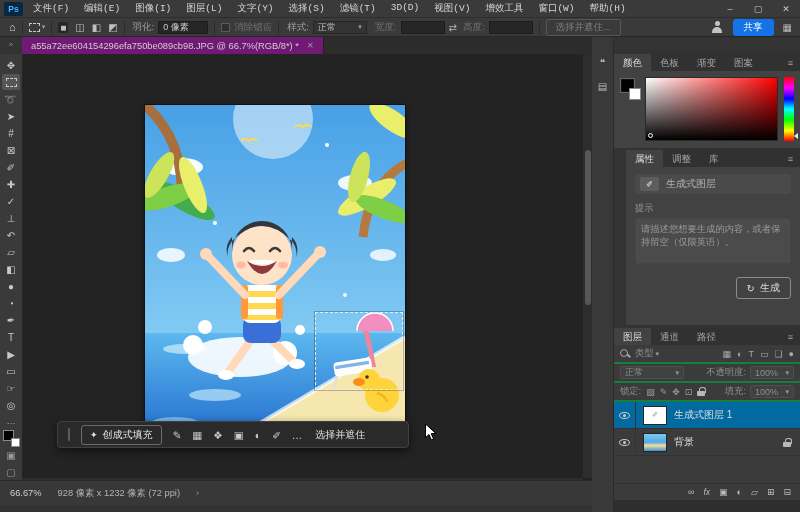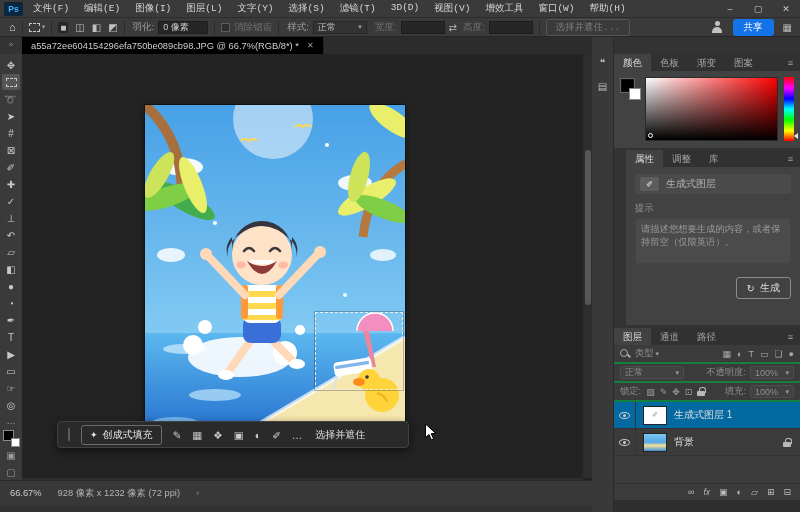--- a/index.html
+++ b/index.html
@@ -21,32 +21,32 @@
   .dashbox{display:inline-block;width:11px;height:9px;border:1px dashed #c9c9c9;}
   .caret{font-size:7px;color:#9a9a9a;margin-left:2px;}
   #sel-modes{display:flex;gap:7px;font-size:10px;color:#c0c0c0;align-items:center;}
   #sel-modes .mode.sel{background:#262626;border-radius:2px;padding:0 2px;}
   .opt-lbl{margin:0 4px 0 2px;}
   .opt-input{width:50px;height:13px;background:#262626;border:1px solid #1d1d1d;color:#c9c9c9;font-size:9px;padding:0 4px;}
   .opt-input.small{width:44px;}
   .chk{width:9px;height:9px;border:1px solid #5c5c5c;background:#2e2e2e;display:inline-block;margin-right:4px;vertical-align:-1px;}
   .dim{color:#707070;}
   .opt-select{min-width:54px;height:13px;background:#333;border:1px solid #262626;color:#b9b9b9;font-size:9px;display:inline-flex;align-items:center;justify-content:space-between;padding:0 4px;}
-  #sam-btn{border:1px solid #565656;border-radius:2px;color:#7e7e7e;padding:1px 9px;font-size:9.5px;font-family:Liberation Mono, monospace;}
+  #sam-btn{border:1px solid #565656;border-radius:2px;color:#7e7e7e;padding:1px 9px;font-size:9.5px;}
   #right-cluster{margin-left:auto;display:flex;align-items:center;gap:9px;margin-right:8px;}
   #person-ic{position:relative;width:13px;height:12px;}
   #person-ic::before{content:"";position:absolute;left:4px;top:0;width:5px;height:5px;border-radius:50%;background:#c2c2c2;}
   #person-ic::after{content:"";position:absolute;left:1.5px;top:6px;width:10px;height:6px;border-radius:5px 5px 0 0;background:#c2c2c2;}
   #share-btn{color:#fff;font-size:9.5px;padding:2px 11px;border-radius:3px;}
   #ws-ic{color:#bdbdbd;font-size:10px;}
 
   
   #tabrow{position:absolute;top:37px;left:0;width:800px;height:17px;background:#2c2c2c;display:flex;}
   #tb-collapse{width:22px;text-align:center;color:#8b8b8b;font-size:8px;line-height:16px;background:#333;}
-  #doc-tab{background:#000000;display:flex;align-items:center;gap:8px;padding:0 9px;font-size:9.3px;color:#cfcfcf;border-right:1px solid #222;white-space:nowrap;}
+  #doc-tab{background:#701a75;display:flex;align-items:center;gap:8px;padding:0 9px;font-size:9.3px;color:#cfcfcf;border-right:1px solid #222;white-space:nowrap;}
   #doc-tab .close{color:#9a9a9a;font-size:8px;}
 
   
   #toolbar{position:absolute;left:0;top:54px;width:22px;bottom:25px;background:#3a3a3a;display:flex;flex-direction:column;align-items:center;padding-top:3px;}
   .tool{width:18px;height:16px;margin-bottom:1px;display:flex;align-items:center;justify-content:center;font-size:10px;color:#c8c8c8;border-radius:2px;}
   .tool.sel{background:#555;}
   #tb-more{color:#b0b0b0;font-size:9px;margin:2px 0;}
   #swatches{position:relative;width:17px;height:17px;margin-top:2px;}
   #fg-sw{position:absolute;left:0;top:0;width:11px;height:11px;background:#000;border:1px solid #8a8a8a;}
   #bg-sw{position:absolute;right:0;bottom:0;width:9px;height:9px;background:#fff;border:1px solid #8a8a8a;}

